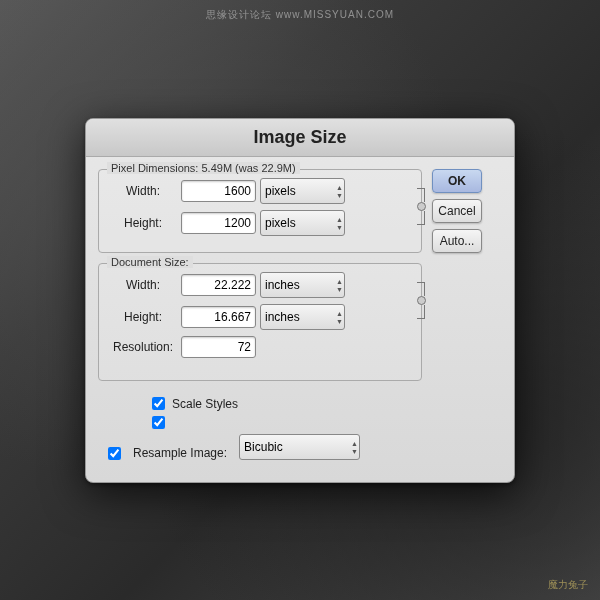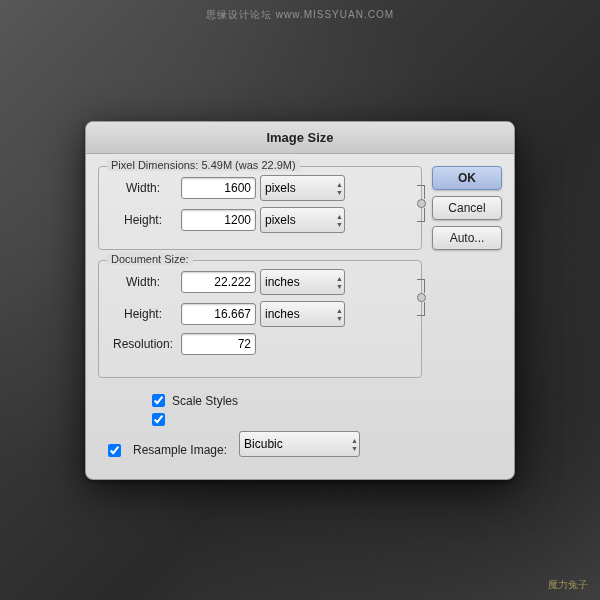--- a/index.html
+++ b/index.html
@@ -56,21 +56,21 @@
       box-shadow: 0 10px 40px rgba(0,0,0,0.7), 0 2px 4px rgba(0,0,0,0.4);
       border: 1px solid #999;
       overflow: hidden;
     }
 
     .dialog-titlebar {
       background: linear-gradient(180deg, #e0e0e0 0%, #c8c8c8 100%);
       padding: 8px 12px;
       text-align: center;
       border-bottom: 1px solid #aaa;
-      font-size: 13px;
+      font-size: 18px;
       font-weight: bold;
       color: #222;
     }
 
     .dialog-body {
       display: flex;
       padding: 12px;
       gap: 10px;
     }
 
@@ -182,21 +182,21 @@
     .select-arrow::after {
       content: '▼';
       font-size: 7px;
       color: #555;
       line-height: 1;
       display: block;
     }
 
     
     .dialog-btn {
-      width: 70px;
+      width: 50px;
       height: 24px;
       border-radius: 4px;
       border: 1px solid #888;
       background: linear-gradient(180deg, #f5f5f5 0%, #ddd 100%);
       font-size: 12px;
       cursor: pointer;
       color: #222;
       box-shadow: 0 1px 2px rgba(0,0,0,0.2);
       display: flex;
       align-items: center;

